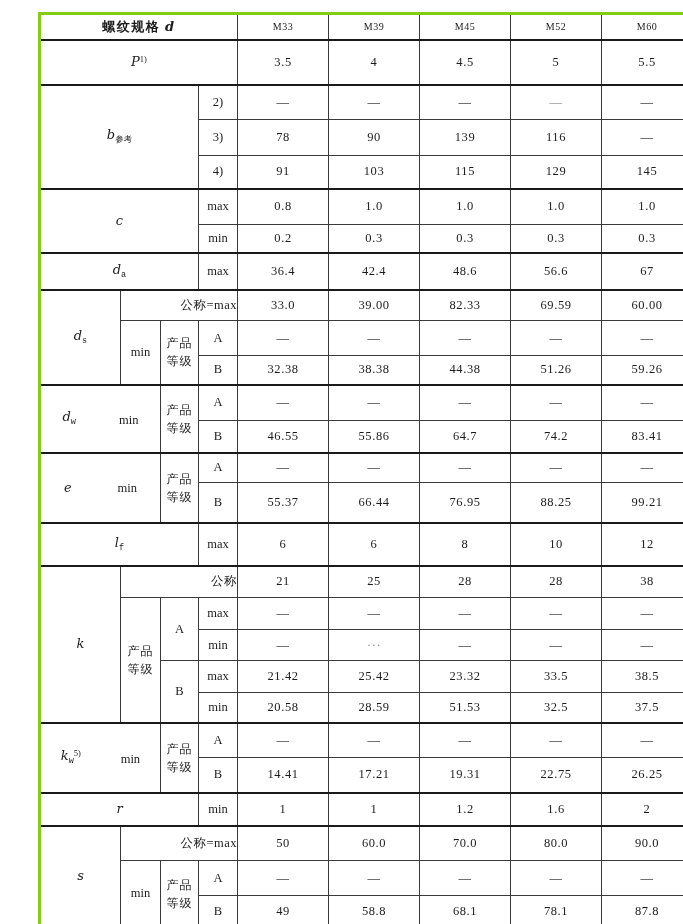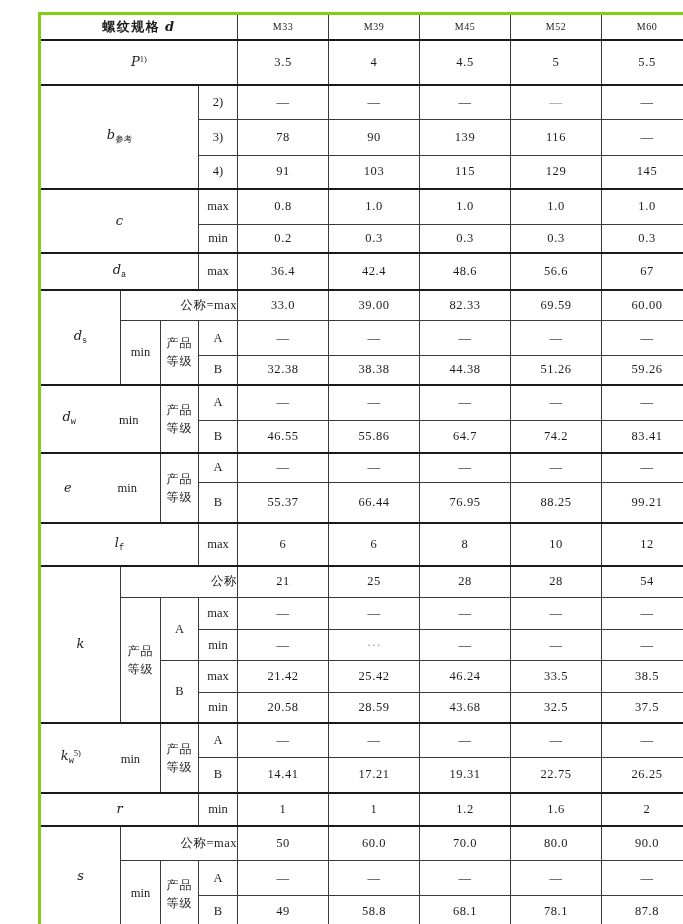--- a/index.html
+++ b/index.html
@@ -204,21 +204,21 @@
           <td data-name="value-cell"><span class="ct">10</span></td>
           <td data-name="value-cell"><span class="ct">12</span></td>
         </tr>
         <tr class="sec" data-name="table-row" style="height: 32px;">
           <td rowspan="5" data-name="row-label-cell"><span class="ct"><i>k</i></span></td>
           <td colspan="3" class="ra" data-name="row-label-cell"><span class="ct">公称</span></td>
           <td data-name="value-cell"><span class="ct">21</span></td>
           <td data-name="value-cell"><span class="ct">25</span></td>
           <td data-name="value-cell"><span class="ct">28</span></td>
           <td data-name="value-cell"><span class="ct">28</span></td>
-          <td data-name="value-cell"><span class="ct">54</span></td>
+          <td data-name="value-cell"><span class="ct">38</span></td>
         </tr>
         <tr data-name="table-row" style="height: 32px;">
           <td rowspan="4" class="cn" data-name="row-label-cell"><span class="ct">产品<br>等级</span></td>
           <td rowspan="2" data-name="row-label-cell"><span class="ct">A</span></td>
           <td data-name="row-label-cell"><span class="ct">max</span></td>
           <td data-name="value-cell"><span class="ct">—</span></td>
           <td data-name="value-cell"><span class="ct">—</span></td>
           <td data-name="value-cell"><span class="ct">—</span></td>
           <td data-name="value-cell"><span class="ct">—</span></td>
           <td data-name="value-cell"><span class="ct">—</span></td>
@@ -229,29 +229,29 @@
           <td class="faint" data-name="value-cell"><span class="ct">···</span></td>
           <td data-name="value-cell"><span class="ct">—</span></td>
           <td data-name="value-cell"><span class="ct">—</span></td>
           <td data-name="value-cell"><span class="ct">—</span></td>
         </tr>
         <tr data-name="table-row" style="height: 32px;">
           <td rowspan="2" data-name="row-label-cell"><span class="ct">B</span></td>
           <td data-name="row-label-cell"><span class="ct">max</span></td>
           <td data-name="value-cell"><span class="ct">21.42</span></td>
           <td data-name="value-cell"><span class="ct">25.42</span></td>
-          <td data-name="value-cell"><span class="ct">46.24</span></td>
+          <td data-name="value-cell"><span class="ct">23.32</span></td>
           <td data-name="value-cell"><span class="ct">33.5</span></td>
           <td data-name="value-cell"><span class="ct">38.5</span></td>
         </tr>
         <tr data-name="table-row" style="height: 30px;">
           <td data-name="row-label-cell"><span class="ct">min</span></td>
           <td data-name="value-cell"><span class="ct">20.58</span></td>
           <td data-name="value-cell"><span class="ct">28.59</span></td>
-          <td data-name="value-cell"><span class="ct">43.68</span></td>
+          <td data-name="value-cell"><span class="ct">51.53</span></td>
           <td data-name="value-cell"><span class="ct">32.5</span></td>
           <td data-name="value-cell"><span class="ct">37.5</span></td>
         </tr>
         <tr class="sec" data-name="table-row" style="height: 35px;">
           <td colspan="2" rowspan="2" data-name="row-label-cell">
             <div class="duo">
               <span class="ct"><i>k</i><sub>w</sub><sup>5)</sup></span>
               <span class="ct tail">min</span>
             </div>
           </td>

